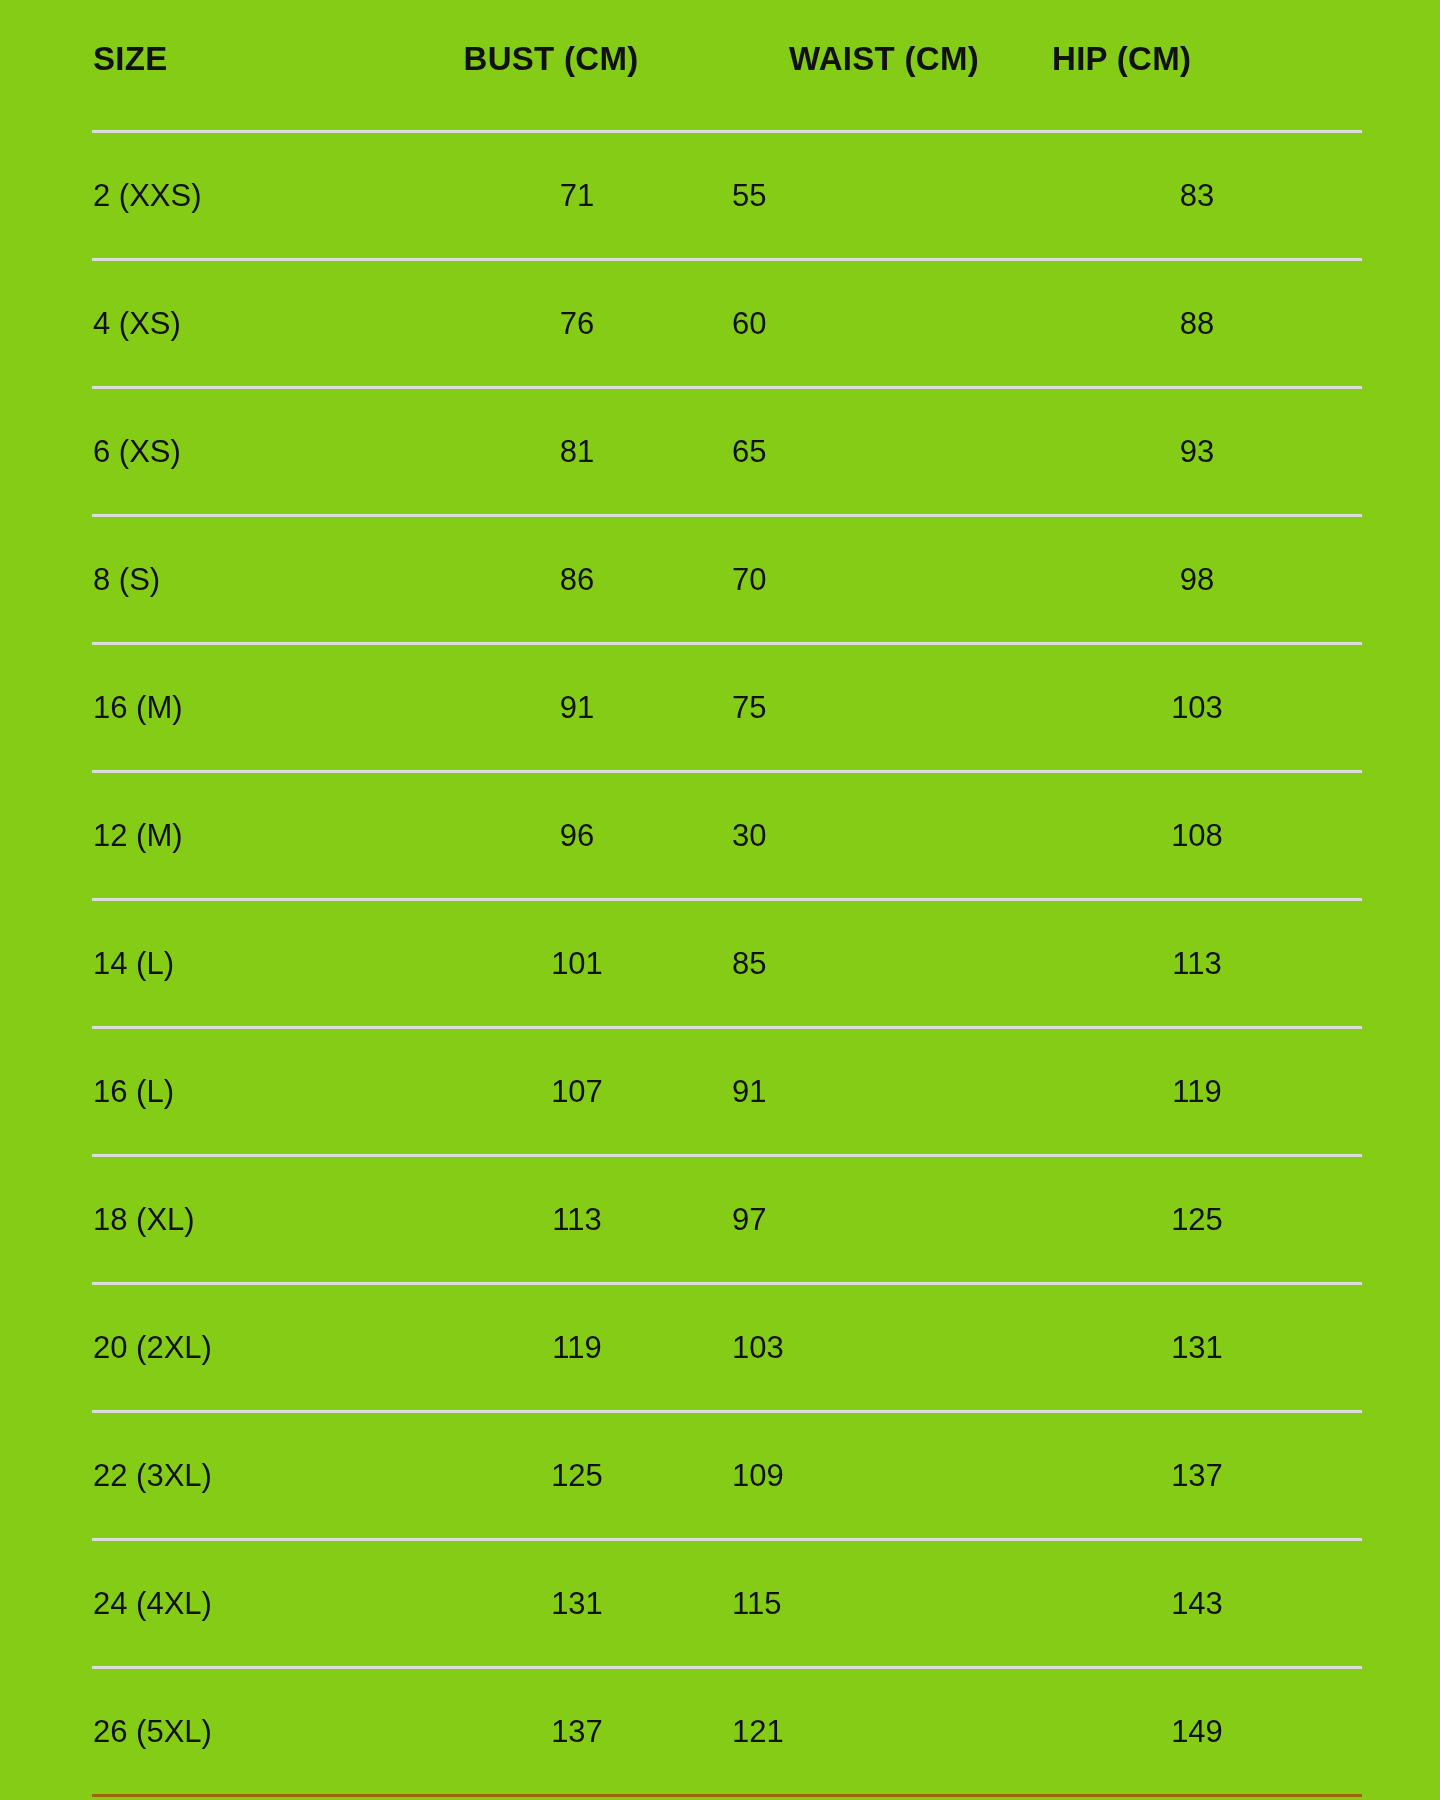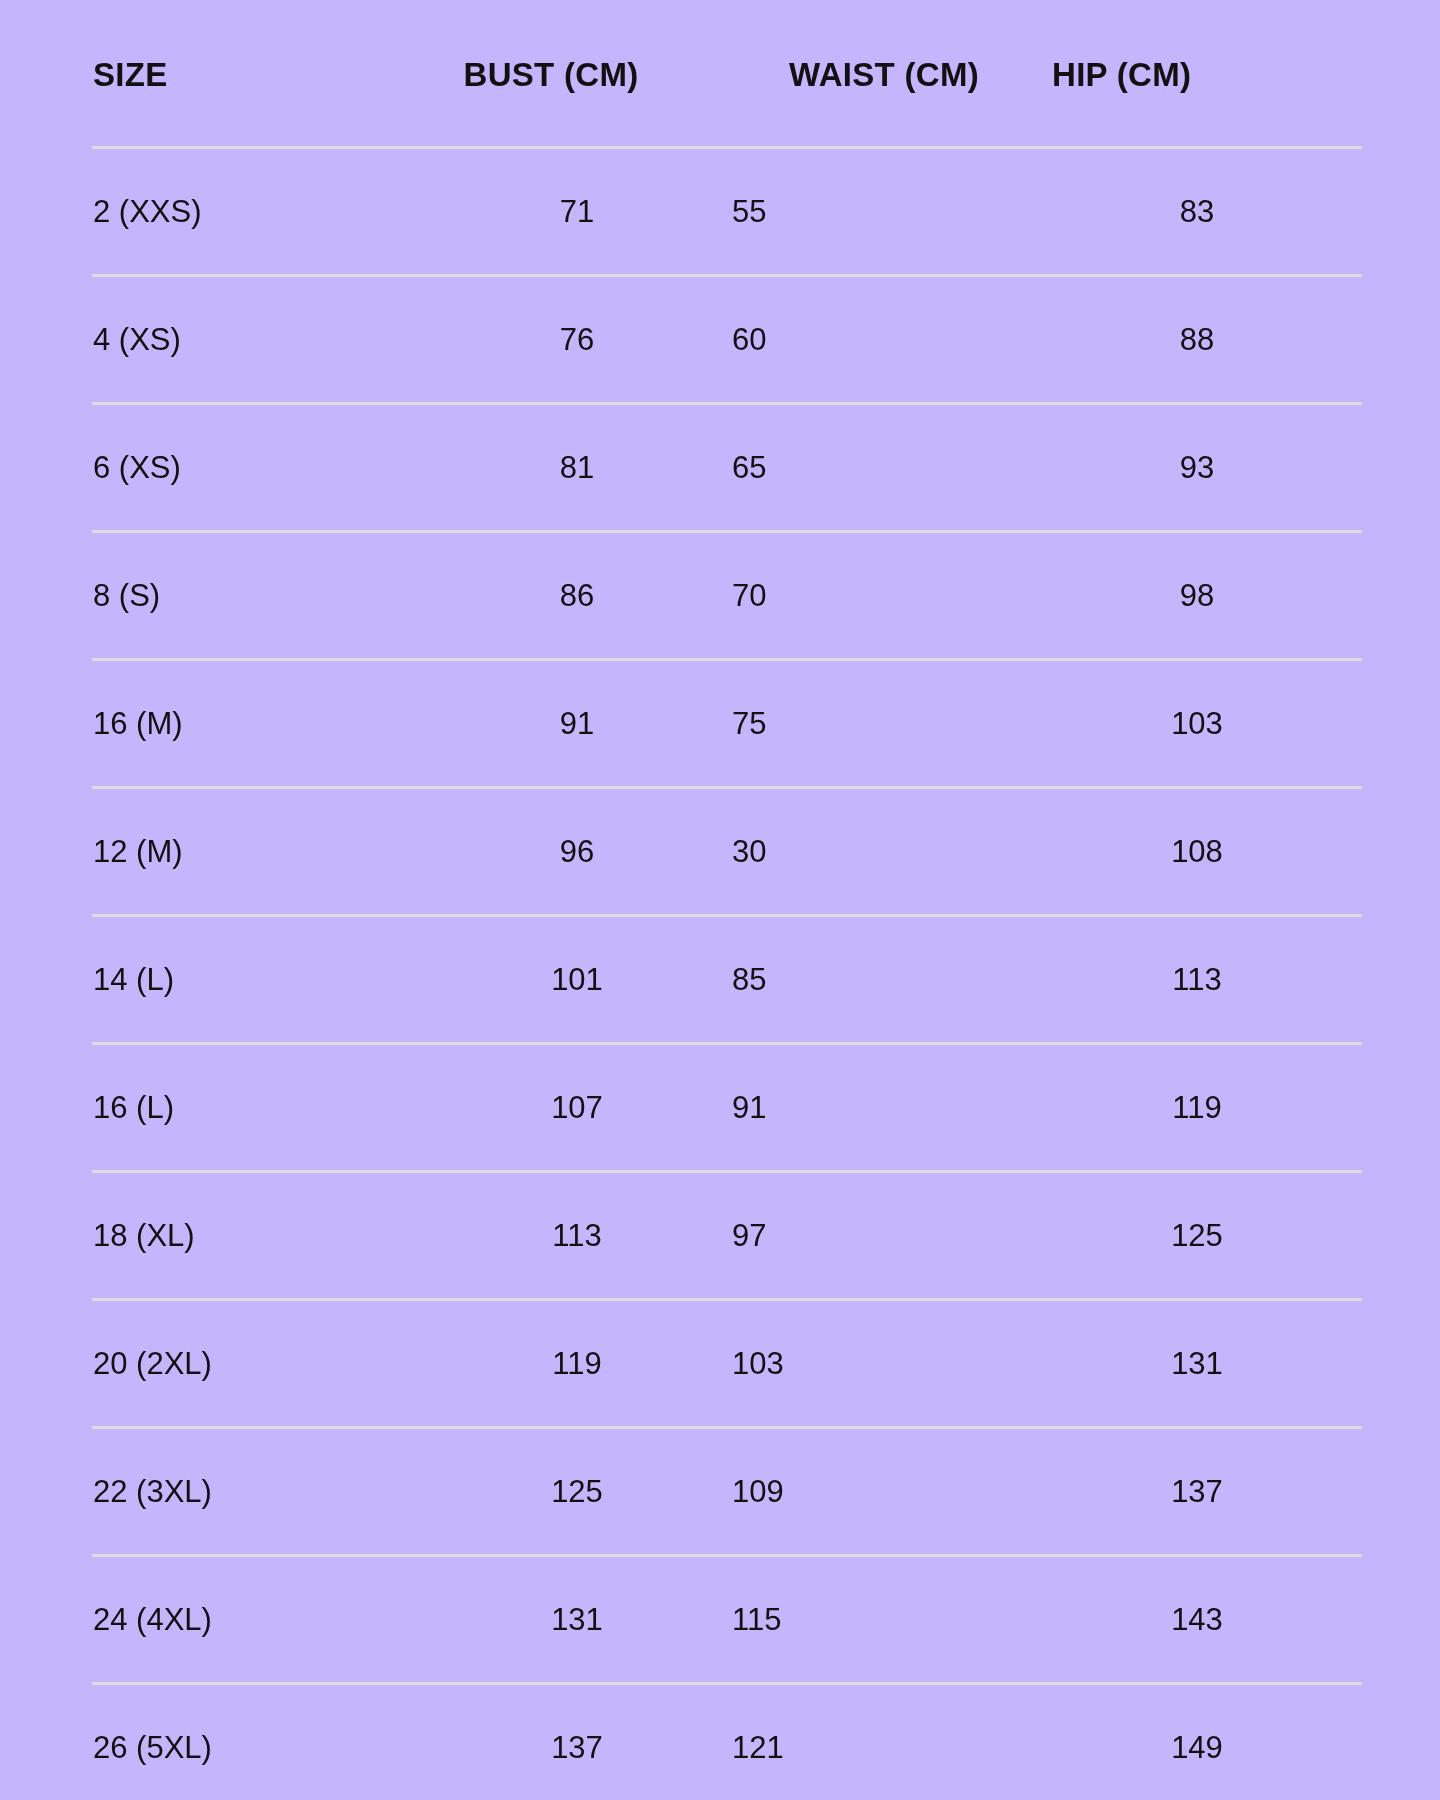--- a/index.html
+++ b/index.html
@@ -12,22 +12,22 @@
     background: #ffffff;
     font-family: "Liberation Sans", sans-serif;
     color: #111111;
     overflow: hidden;
   }
 
   .size-chart {
     width: 1440px;
     height: 1800px;
     box-sizing: border-box;
-    padding: 16px 78px 0 92px;
-    background: #c4b5fd;
+    padding: 0 78px 0 92px;
+    background: #84cc16;
   }
 
   table.size-table {
     width: 1270px;
     border-collapse: collapse;
     table-layout: fixed;
   }
 
   table.size-table col.col-size  { width: 330px; }
   table.size-table col.col-bust  { width: 310px; }
@@ -48,21 +48,21 @@
 
   thead th.h-size  { text-align: left;   padding-left: 1px; }
   thead th.h-bust  { text-align: center; padding-right: 52px; }
   thead th.h-waist { text-align: center; padding-right: 16px; }
   thead th.h-hip   { text-align: left; padding-right: 28px; }
 
   tbody tr {
     border-top: 3px solid #dcdcdc;
   }
   tbody tr:last-child {
-    border-bottom: 3px solid #4c1d95;
+    border-bottom: 3px solid #a16207;
   }
 
   tbody td {
     height: 125px;
     font-size: 31px;
     font-weight: 400;
     color: #111111;
     padding: 0;
     vertical-align: middle;
     border-left: none;

